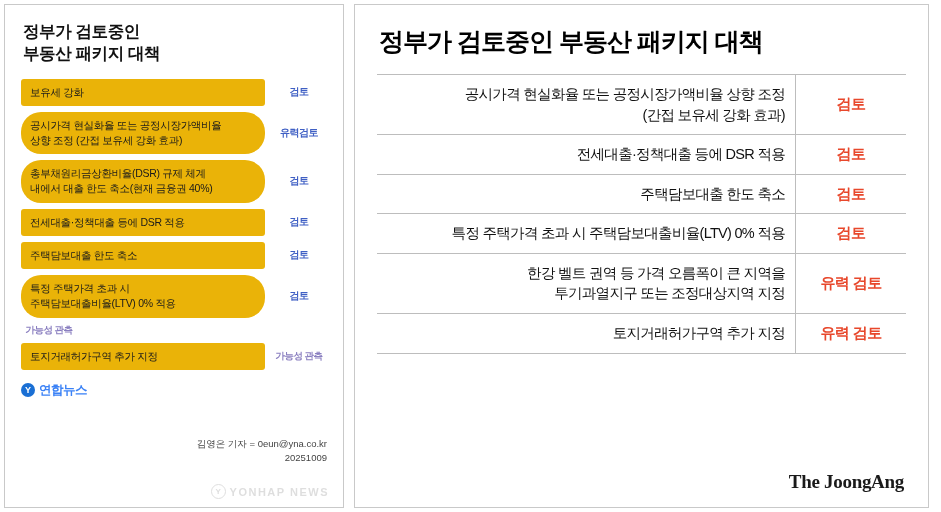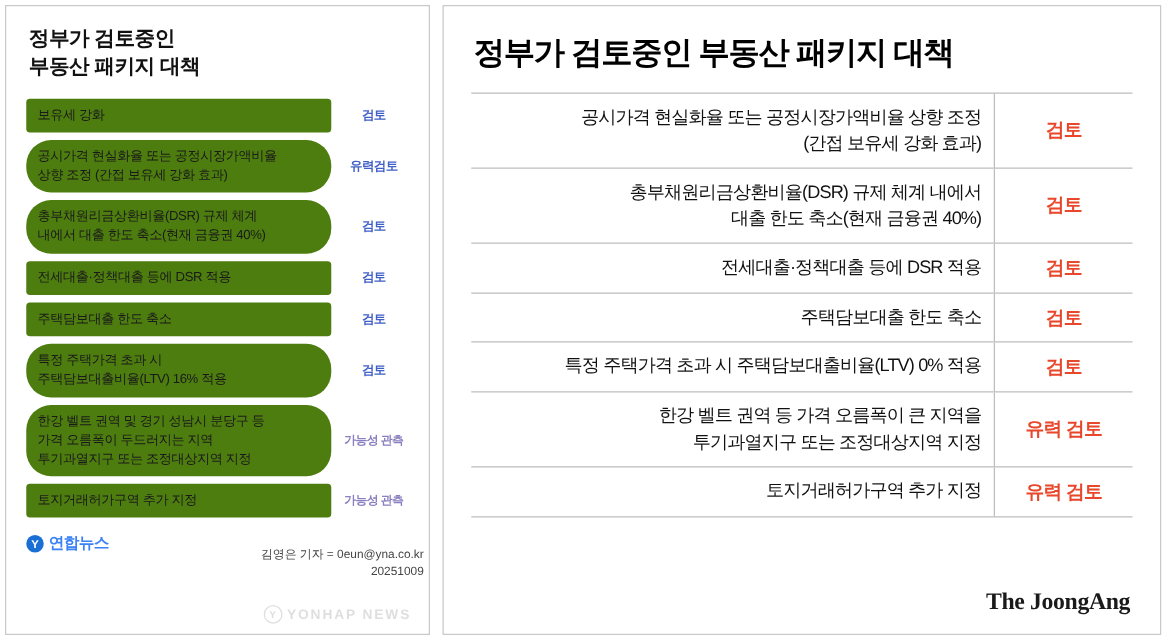--- a/index.html
+++ b/index.html
@@ -49,21 +49,21 @@
     flex-direction: column;
     gap: 6px;
   }
   .lrow {
     display: flex;
     align-items: center;
     gap: 6px;
   }
   .lrow .bar {
     flex: 1 1 auto;
-    background: #4d7c0f;
+    background: #eab308;
     border-radius: 3px;
     padding: 6px 9px;
     font-size: 10.5px;
     color: #1a1a1a;
     line-height: 1.45;
     letter-spacing: -0.3px;
     white-space: pre-line;
     min-height: 14px;
     display: flex;
     align-items: center;
@@ -104,21 +104,21 @@
     justify-content: center;
   }
   .yonhap-logo .word {
     font-size: 12.5px;
     font-weight: bold;
     color: #3b82f6;
     letter-spacing: -0.5px;
   }
   .byline {
     position: absolute;
-    right: 4px;
+    right: 16px;
     bottom: 42px;
     text-align: right;
     font-size: 9.5px;
     color: #444444;
     line-height: 1.5;
   }
   .watermark {
     position: absolute;
     right: 14px;
     bottom: 8px;
@@ -233,27 +233,24 @@
       <div class="lrow">
         <div class="bar">전세대출·정책대출 등에 DSR 적용</div>
         <div class="status">검토</div>
       </div>
       <div class="lrow">
         <div class="bar">주택담보대출 한도 축소</div>
         <div class="status">검토</div>
       </div>
       <div class="lrow">
         <div class="bar tall">특정 주택가격 초과 시
-주택담보대출비율(LTV) 16% 적용</div>
-        <div class="status">검토</div>
-      </div>
-      <div class="lrow">
-        <div class="bar tall">한강 벨트 권역 및 경기 성남시 분당구 등
-가격 오름폭이 두드러지는 지역
-투기과열지구 또는 조정대상지역 지정</div>
+주택담보대출비율(LTV) 0% 적용</div>
+        <div class="status">검토</div>
+      </div>
+      <div class="lrow">
         <div class="status watch">가능성 관측</div>
       </div>
       <div class="lrow">
         <div class="bar">토지거래허가구역 추가 지정</div>
         <div class="status watch">가능성 관측</div>
       </div>
     </div>
 
     <div class="yonhap-logo">
       <span class="mark">Y</span>
@@ -275,25 +272,20 @@
     <div class="right-title">정부가 검토중인 부동산 패키지 대책</div>
 
     <table class="jtable">
       <tbody>
         <tr>
           <td class="item">공시가격 현실화율 또는 공정시장가액비율 상향 조정
 (간접 보유세 강화 효과)</td>
           <td class="status">검토</td>
         </tr>
         <tr>
-          <td class="item">총부채원리금상환비율(DSR) 규제 체계 내에서
-대출 한도 축소(현재 금융권 40%)</td>
-          <td class="status">검토</td>
-        </tr>
-        <tr>
           <td class="item">전세대출·정책대출 등에 DSR 적용</td>
           <td class="status">검토</td>
         </tr>
         <tr>
           <td class="item">주택담보대출 한도 축소</td>
           <td class="status">검토</td>
         </tr>
         <tr>
           <td class="item">특정 주택가격 초과 시 주택담보대출비율(LTV) 0% 적용</td>
           <td class="status">검토</td>

